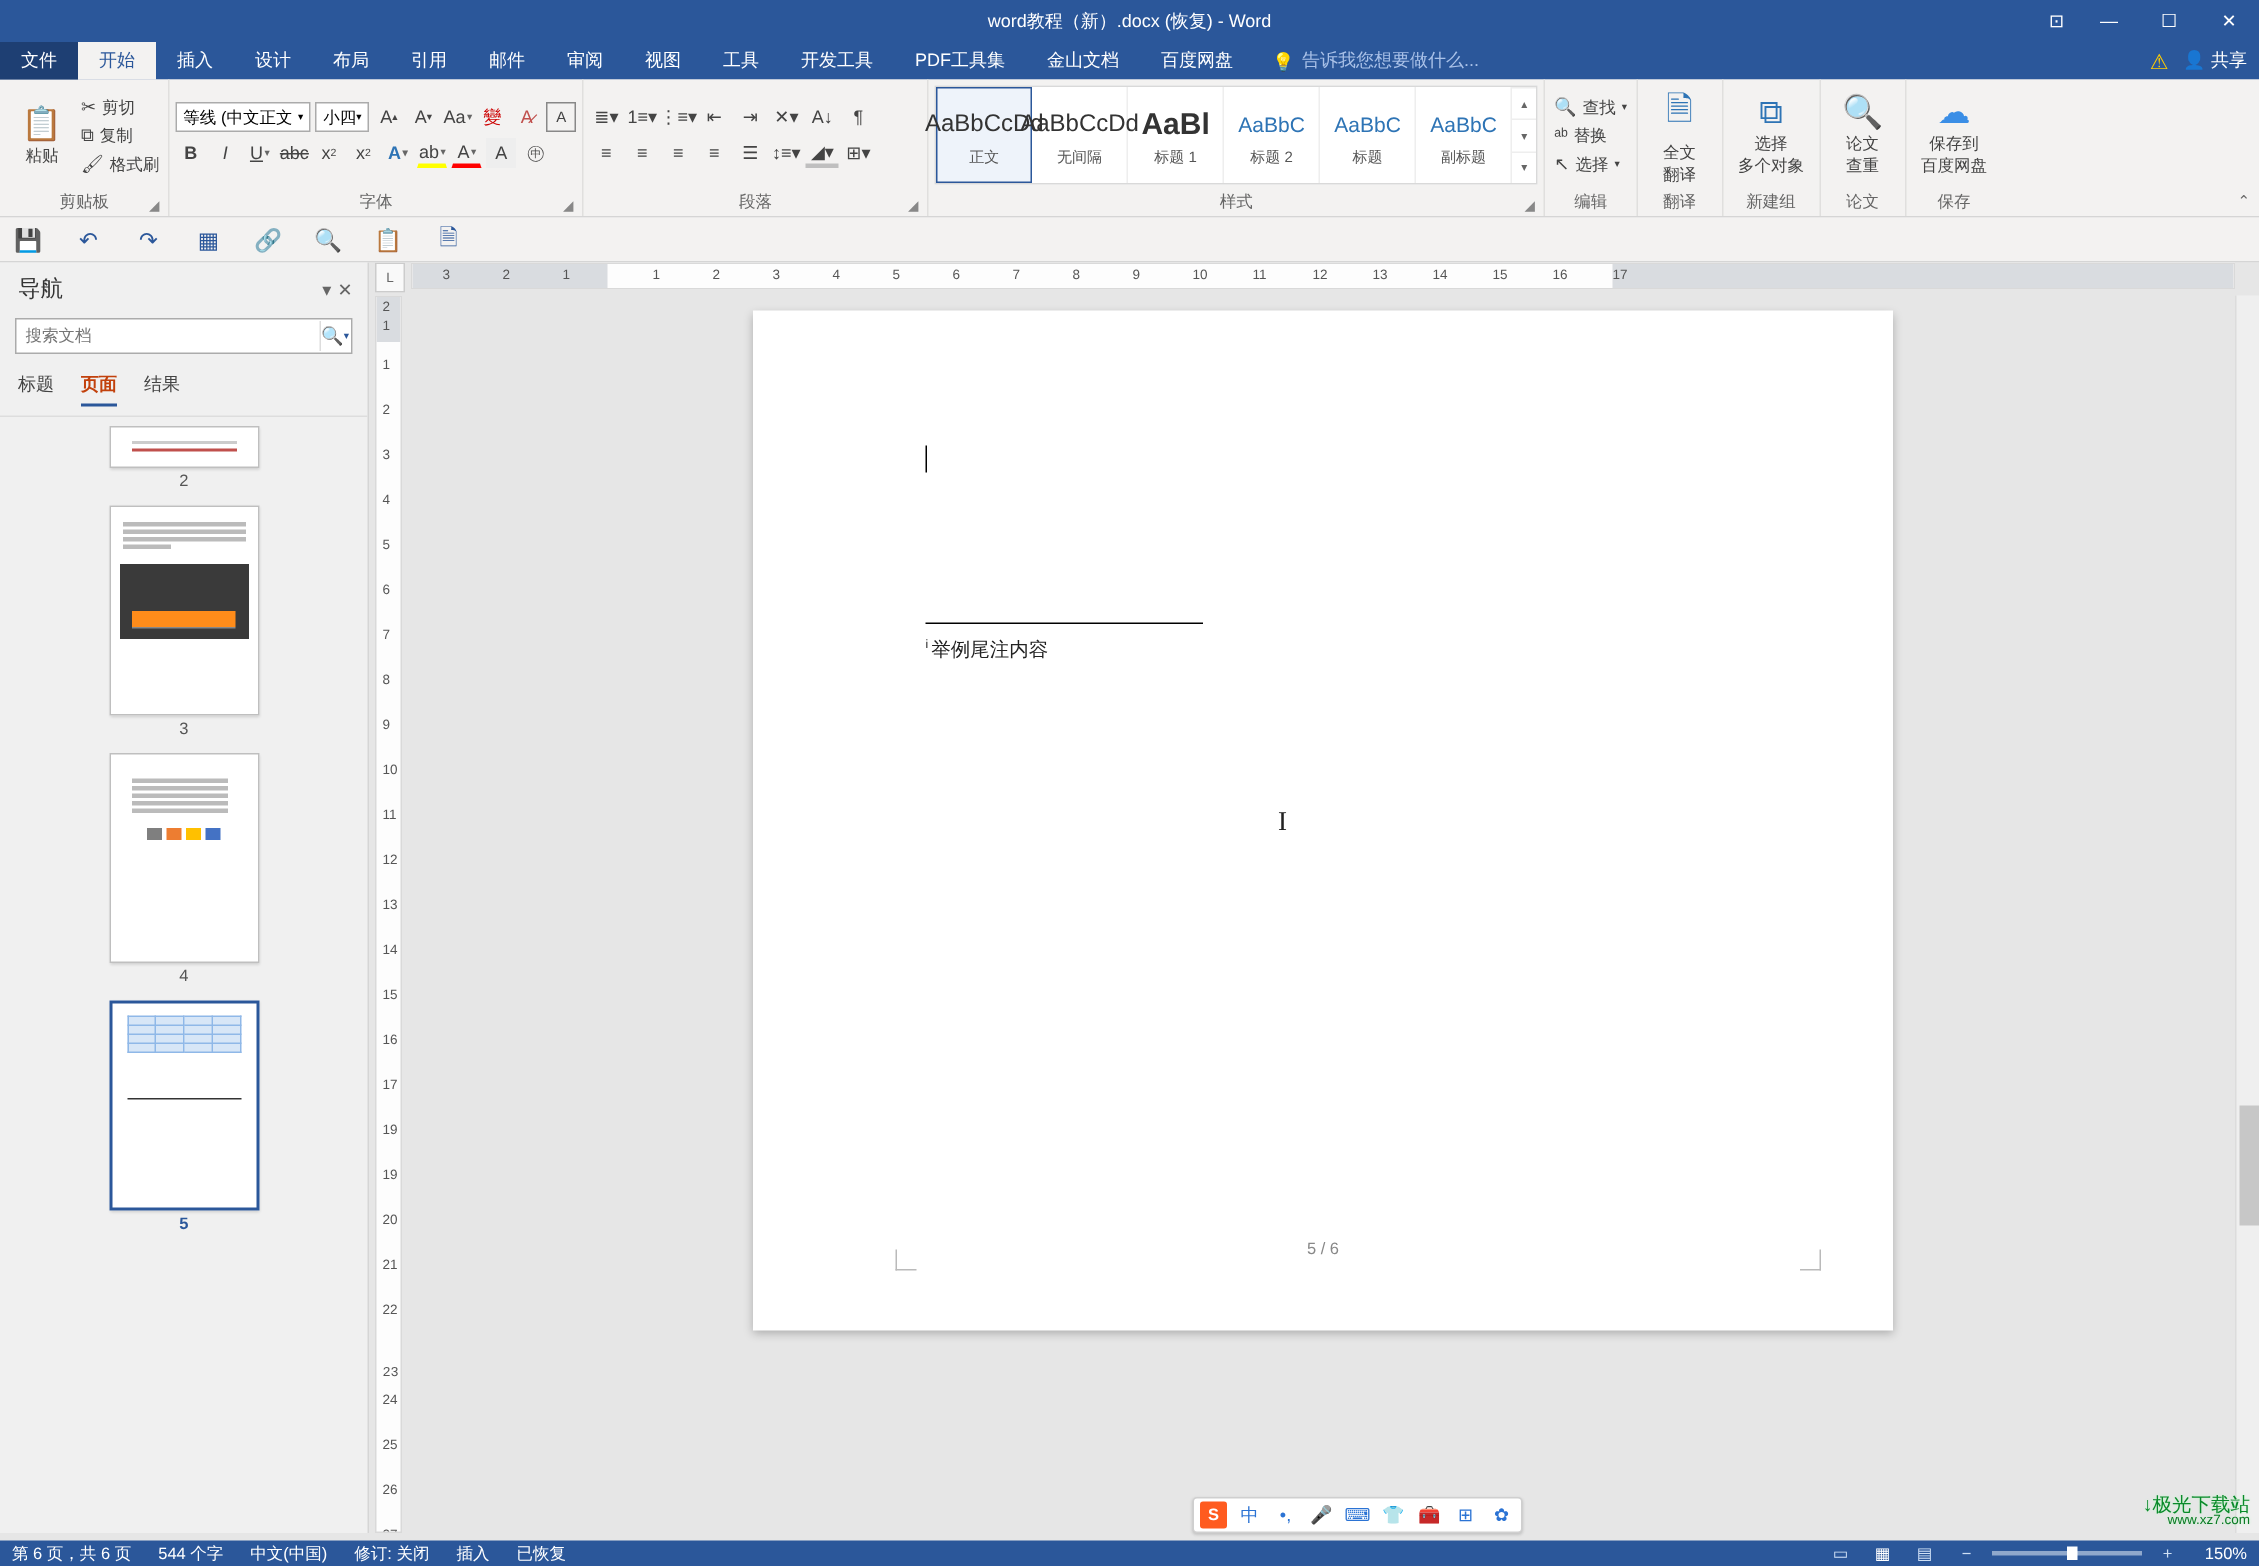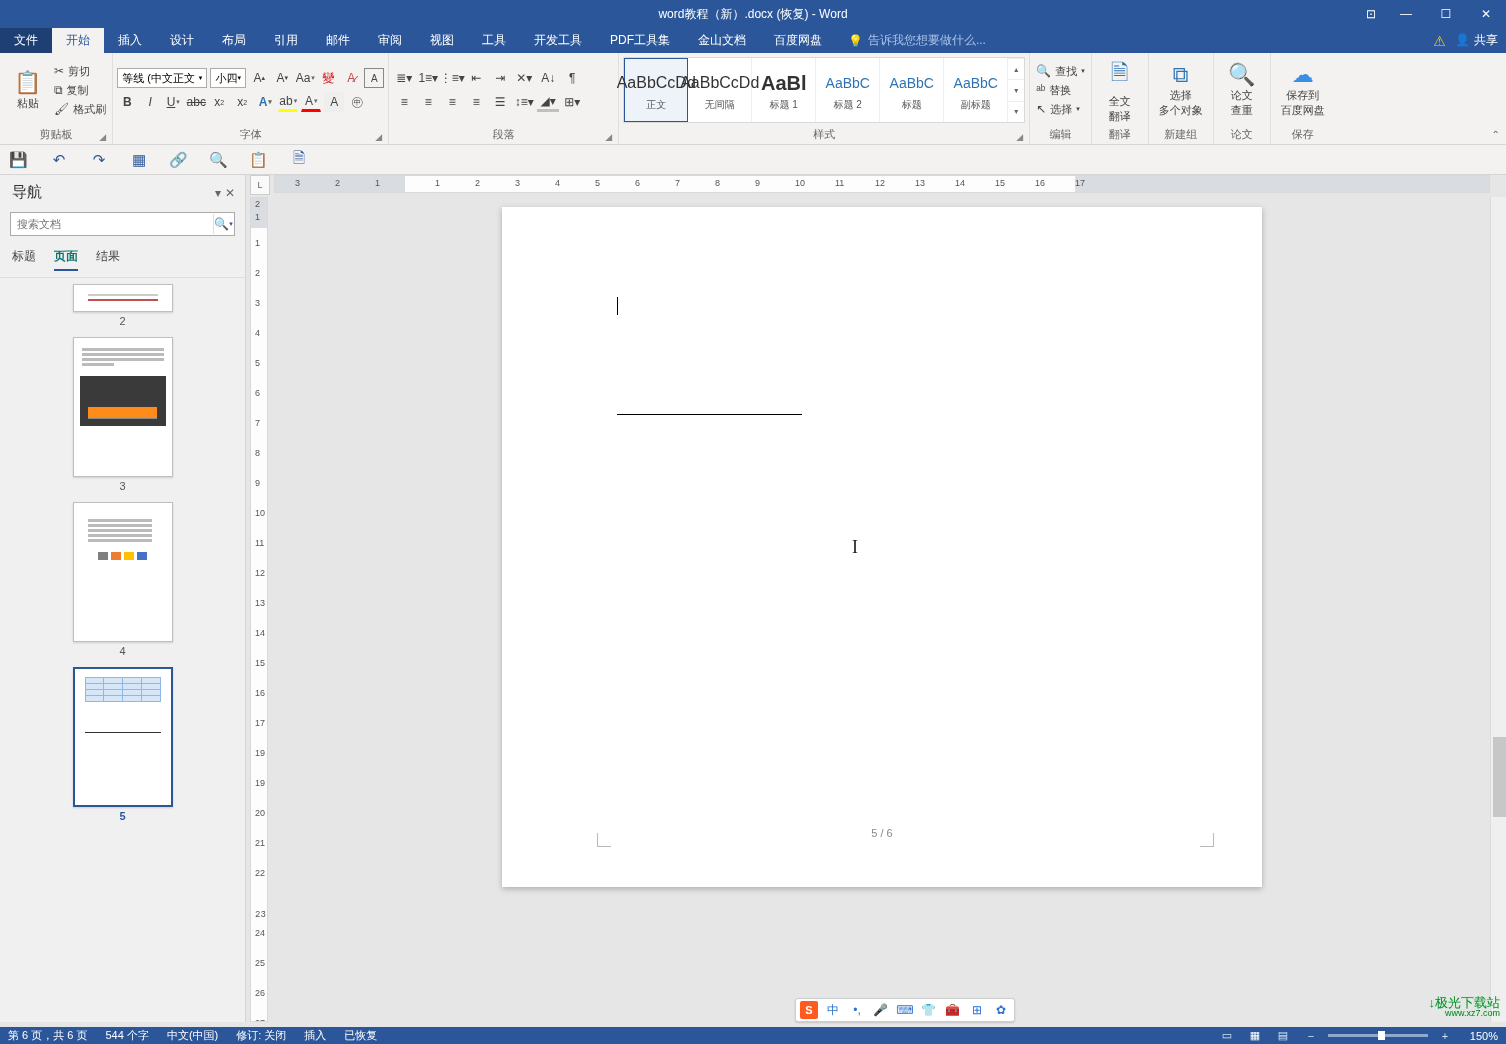--- a/index.html
+++ b/index.html
@@ -71,21 +71,21 @@
 
 .main { position:absolute; top:175px; left:0; right:0; bottom:22px; display:flex; background:#e6e6e6; }
 .nav-pane { width:246px; background:#f0f0f0; border-right:1px solid #d5d5d5; display:flex; flex-direction:column; }
 .nav-pane .hdr { padding:8px 10px 4px 12px; display:flex; align-items:center; font-size:15px; color:#333; }
 .nav-pane .hdr .x { margin-left:auto; font-size:12px; color:#666; cursor:pointer; display:flex; gap:4px; }
 .nav-pane .search { margin:6px 10px; position:relative; }
 .nav-pane .search input { width:100%; height:24px; border:1px solid #ababab; font-size:11px; padding:0 24px 0 6px; }
 .nav-pane .search .mag { position:absolute; right:2px; top:2px; width:20px; height:20px; display:flex; align-items:center; justify-content:center; color:#2b579a; font-size:12px; border-left:1px solid #ddd; cursor:pointer;}
 .nav-pane .nav-tabs { display:flex; gap:18px; padding:6px 12px; font-size:12px; color:#444; border-bottom:1px solid #ddd; }
 .nav-pane .nav-tabs div { cursor:pointer; padding-bottom:4px; }
-.nav-pane .nav-tabs .active { color:#0f766e; border-bottom:2px solid #2b579a; font-weight:bold; }
+.nav-pane .nav-tabs .active { color:#c2410c; border-bottom:2px solid #2b579a; font-weight:bold; }
 .nav-pane .thumbs { flex:1; overflow:auto; padding:6px 0; }
 .thumb-wrap { display:flex; flex-direction:column; align-items:center; margin-bottom:10px; }
 .thumb { width:100px; background:#fff; border:1px solid #bfbfbf; box-shadow:0 1px 2px rgba(0,0,0,.15); position:relative; cursor:pointer; }
 .thumb.sel { border:2px solid #2b579a; }
 .thumb-label { font-size:11px; color:#555; margin-top:3px; }
 .thumb-label.sel { color:#2b579a; font-weight:bold; }
 
 
 .thumb .t-chart { margin:6px; height:50px; background:#3a3a3a; display:flex; align-items:center; justify-content:center; }
 .thumb .t-chart::after { content:""; width:80%; height:70%; background:linear-gradient(transparent 70%, #ff8c1a 70%), linear-gradient(90deg, transparent, transparent); border-bottom:1px solid #888; }
@@ -551,20 +551,21 @@
           <span style="top: 735px;">24</span>
           <span style="top: 765px;">25</span>
           <span style="top: 795px;">26</span>
           <span style="top: 825px;">27</span>
         </div>
     </div>
     <div class="canvas">
       <div class="page">
         <span class="cursor-line"></span>
         <hr class="endnote-sep">
+        <div class="endnote"><sup>i</sup><span>举例尾注内容</span></div>
         <div class="pgnum">5 / 6</div>
         <div class="corner bl"></div>
         <div class="corner br"></div>
         <span class="ibeam" style="left:350px; top:330px;">I</span>
       </div>
     </div>
     <div class="vscroll">
       <div class="thumb"></div>
     </div>
   </div>

